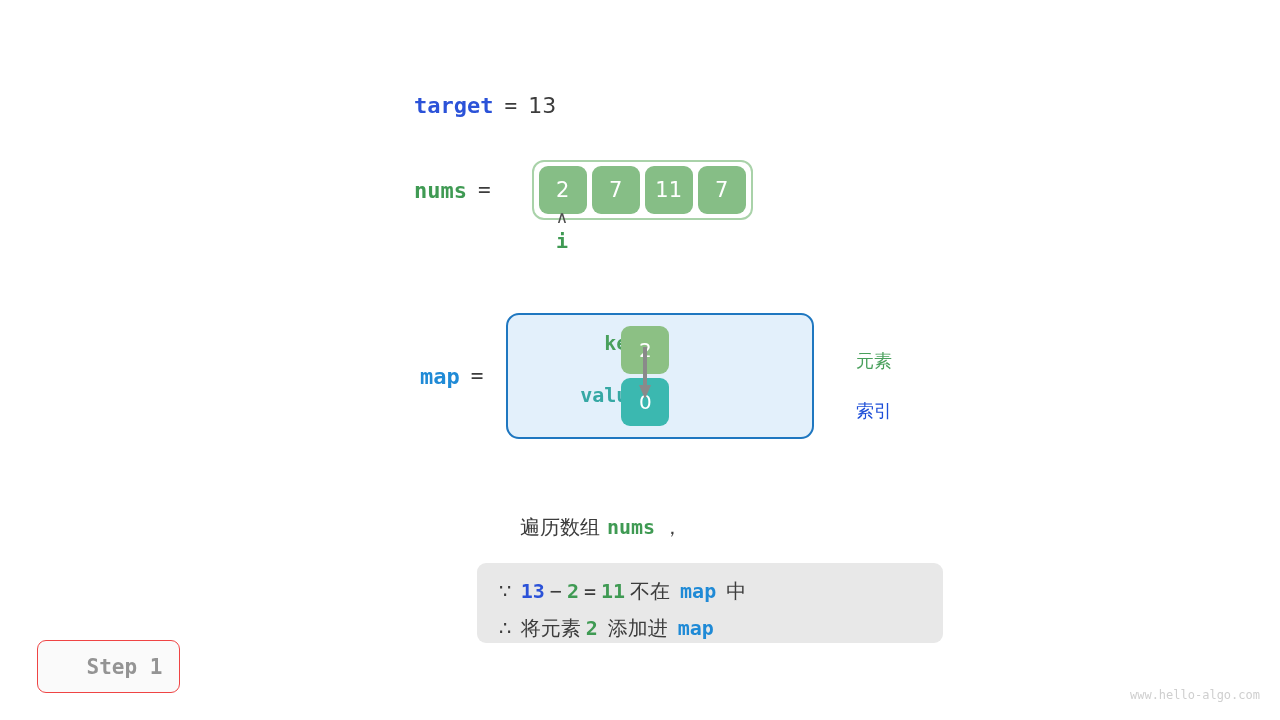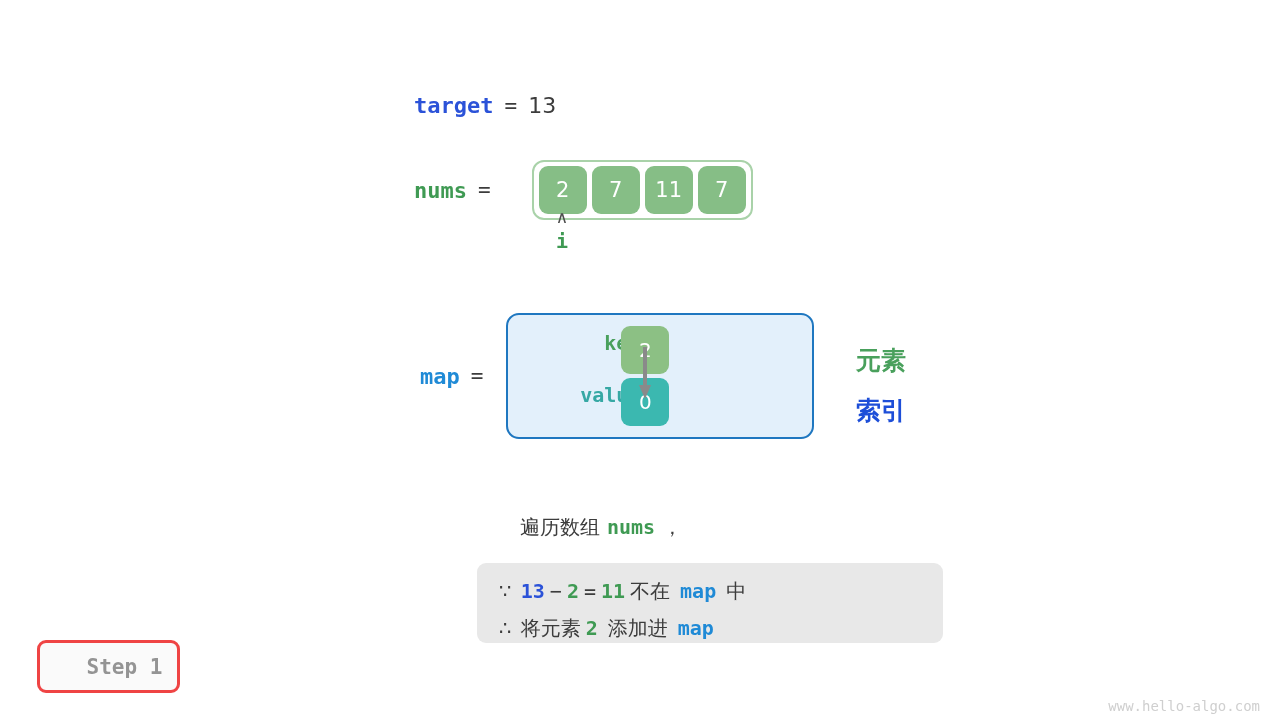--- a/index.html
+++ b/index.html
@@ -175,22 +175,22 @@
   }
 
   
   #legend {
     position: absolute;
     left: 856px;
     top: 336px;
   }
   .legend-item {
     font-family: "DejaVu Sans", sans-serif;
-    font-weight: bold;
-    font-size: 25px;
+    font-weight: normal;
+    font-size: 18px;
     line-height: 50px;
   }
   #legend-element { color: #49a05c; }
   #legend-index   { color: #1d4ed8; }
 
   
   #caption-line {
     position: absolute;
     left: 520px;
     top: 514px;
@@ -248,40 +248,40 @@
   .note-line .sp { margin: 0 5px; }
 
   
   #step-badge {
     position: absolute;
     left: 37px;
     top: 640px;
     width: 143px;
     height: 53px;
     box-sizing: border-box;
-    border: 3px solid #ef4444;
+    border: 1px solid #ef4444;
     border-radius: 9px;
     background: #fafafa;
     display: flex;
     align-items: center;
     justify-content: center;
     font-family: "DejaVu Sans Mono", monospace;
     font-weight: bold;
     font-size: 21px;
     color: #949494;
     padding-left: 32px;
   }
 
   
   #watermark {
     position: absolute;
     right: 20px;
-    bottom: 6px;
-    font-family: "DejaVu Sans Mono", monospace;
-    font-size: 14px;
+    bottom: 18px;
+    font-family: "DejaVu Sans Mono", monospace;
+    font-size: 12px;
     color: #cfcfcf;
   }
 </style>
 </head>
 <body>
 
 <div id="target-row">
   <span class="var-name">target</span>
   <span class="eq">=</span>
   <span class="val">13</span>

